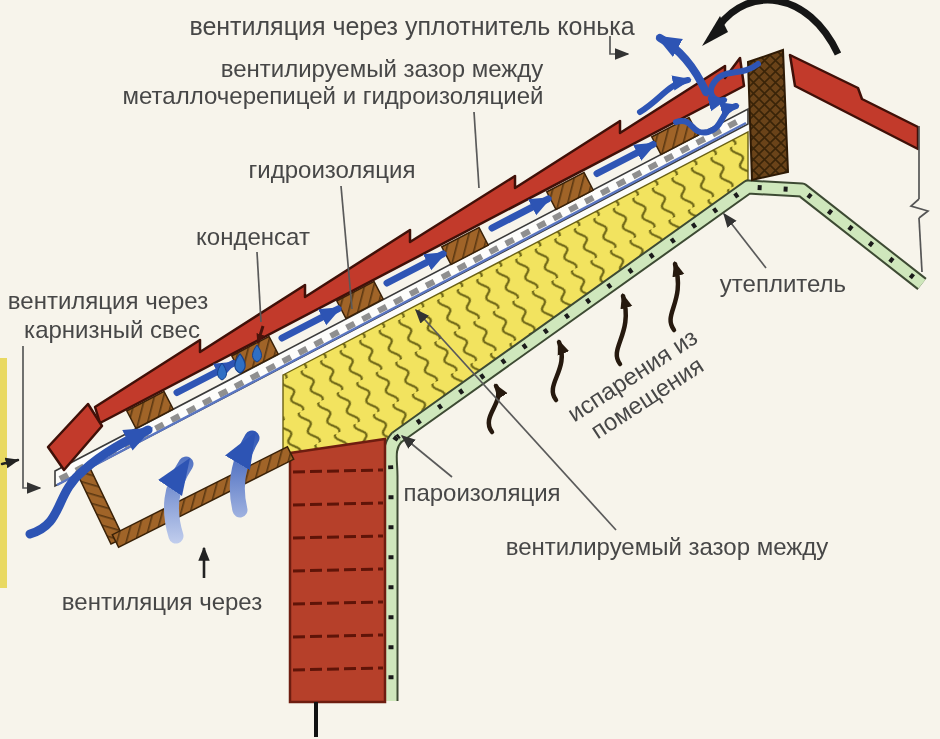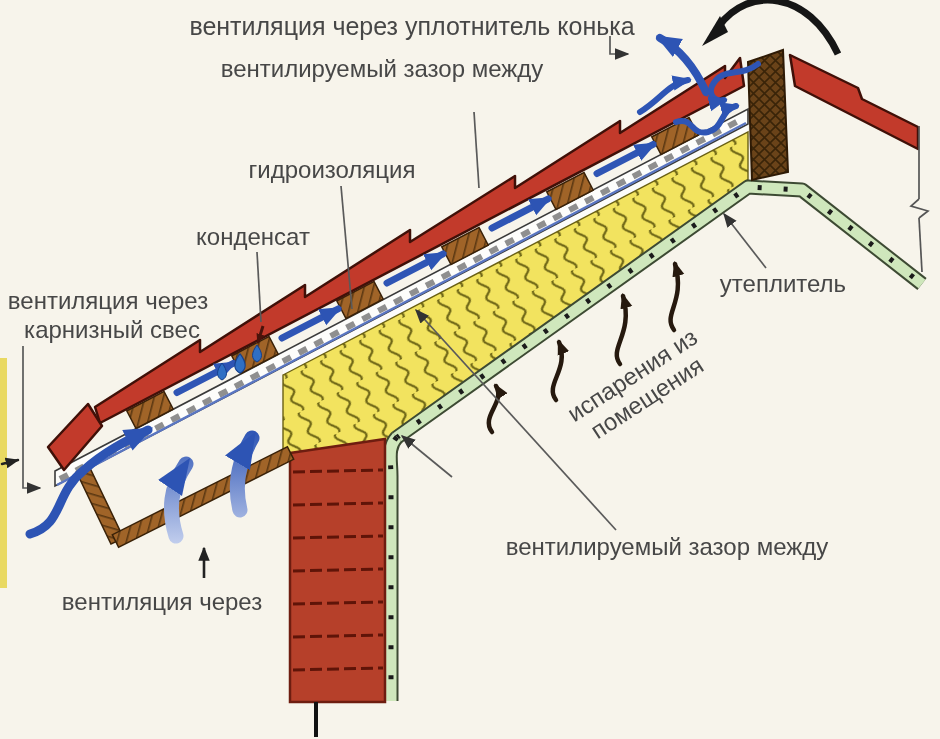--- a/index.html
+++ b/index.html
@@ -191,24 +191,26 @@
     <path d="M257,252 L261,322"></path>
     <path d="M23,346 L23,488 L40,488" marker-end="url(#mBlack)"></path>
     <path d="M766,268 L724,214" marker-end="url(#mBlack)"></path>
     <path d="M452,477 L402,436" marker-end="url(#mBlack)"></path>
     <path d="M616,530 L416,310" marker-end="url(#mBlack)"></path>
   </g>
 </svg>
 
 <div class="lbl lbl-big" style="left:412px;top:12px">вентиляция через уплотнитель конька</div>
 <div class="lbl" style="left:382px;top:56px">вентилируемый зазор между</div>
+<div class="lbl" style="left:333px;top:83px">металлочерепицей и гидроизоляцией</div>
 <div class="lbl" style="left:253px;top:224px">конденсат</div>
 <div class="lbl" style="left:332px;top:157px">гидроизоляция</div>
 <div class="lbl" style="left:108px;top:288px">вентиляция через</div>
 <div class="lbl" style="left:783px;top:271px">утеплитель</div>
 <div class="lbl" style="left:112px;top:317px">карнизный свес</div>
 <div class="lbl lbl-rot" style="left:640px;top:387px">
   <div>испарения из</div>
   <div>помещения</div>
 </div>
+<div class="lbl" style="left:482px;top:480px">пароизоляция</div>
 <div class="lbl" style="left:667px;top:534px">вентилируемый зазор между</div>
 <div class="lbl" style="left:162px;top:589px">вентиляция через</div>
 
 </div>
 </body></html>

